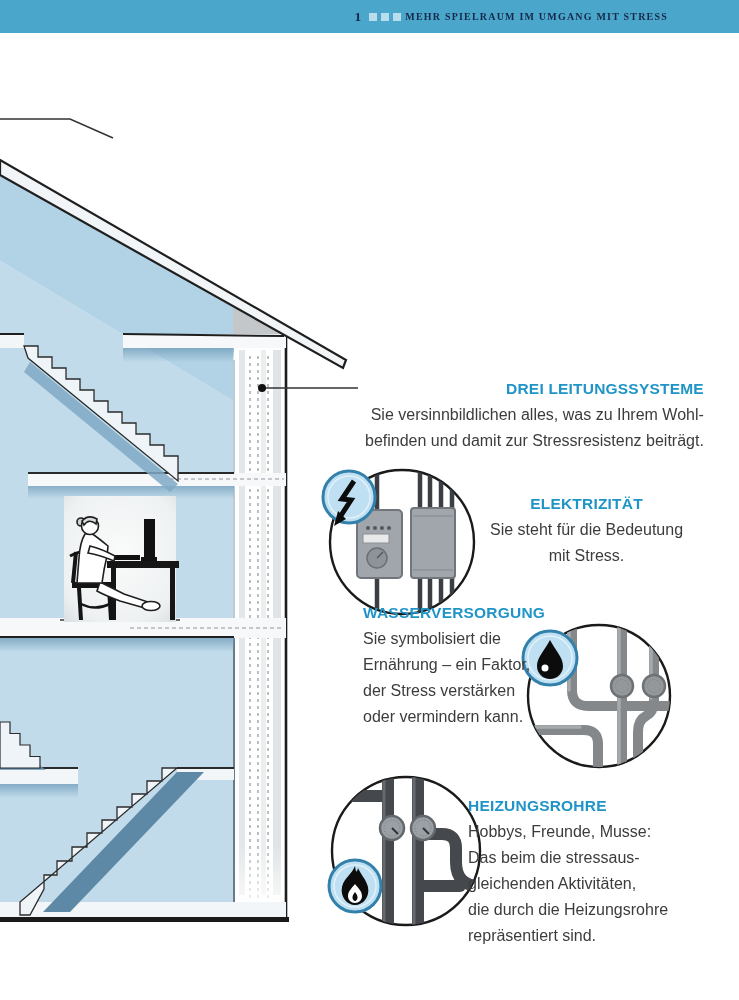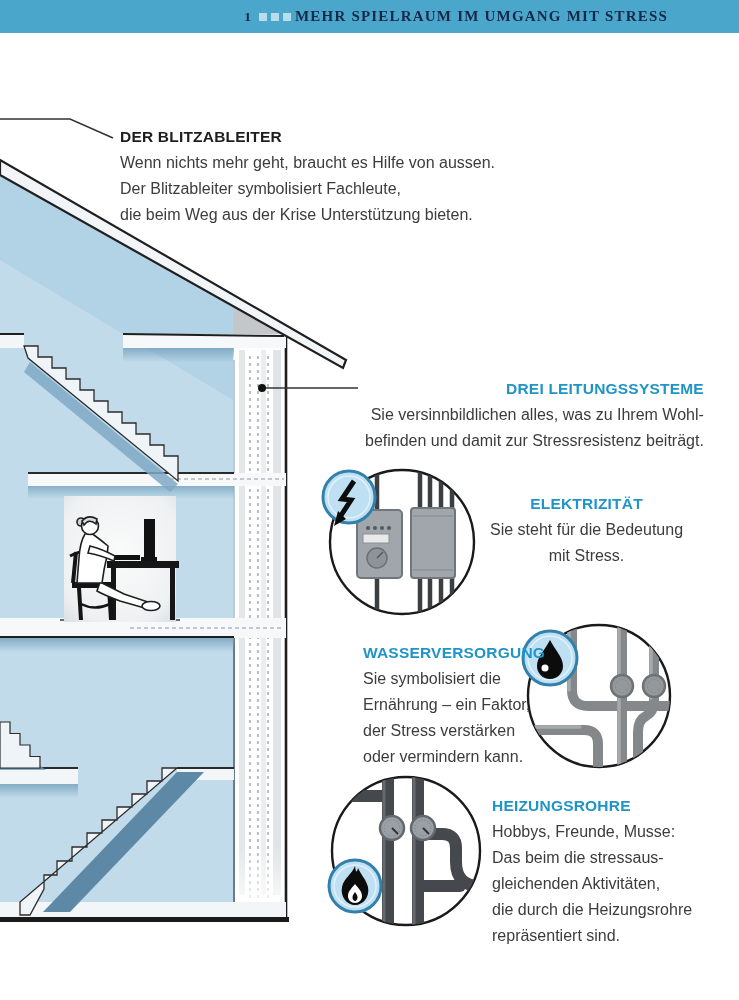--- a/index.html
+++ b/index.html
@@ -6,21 +6,21 @@
   .page{position:relative;width:739px;height:1000px;background:#ffffff;overflow:hidden;
         font-family:"Liberation Sans","DejaVu Sans",sans-serif;}
   
   .chapter-bar{position:absolute;left:0;top:0;width:739px;height:33px;background:#4aa7cb;
                display:flex;align-items:center;justify-content:flex-end;padding-right:71px;box-sizing:border-box;}
   .chapter-bar .num{font-family:"Liberation Serif","DejaVu Serif",serif;font-weight:bold;
                     font-size:13.5px;color:#16284a;letter-spacing:1px;margin-right:7px;}
   .sq{width:8px;height:8px;background:#b9dded;display:inline-block;margin-right:4px;}
   .sq:last-of-type{margin-right:9px;}
   .chapter-bar .ttl{font-family:"Liberation Serif","DejaVu Serif",serif;font-weight:bold;
-                    font-size:15px;color:#16284a;letter-spacing:1.2px;white-space:nowrap;}
+                    font-size:10px;color:#16284a;letter-spacing:1.2px;white-space:nowrap;}
   
   .callout{position:absolute;font-size:16px;line-height:26px;color:#3c3c3c;white-space:nowrap;}
   .callout .c-title{font-weight:bold;font-size:15.5px;letter-spacing:.2px;}
   .c-title.black{color:#1d1d1d;}
   .c-title.blue{color:#1f94c6;}
   .callout div{display:block;}
   svg{position:absolute;left:0;top:0;}
 </style>
 </head>
 <body>
@@ -267,48 +267,42 @@
         <circle cx="355" cy="886" r="21" fill="none" stroke="#ffffff" stroke-width="1.5" opacity=".55"></circle>
         <g>
           <path d="M355 866 C352 874 344 878 342 887 C340 897 347 905 355 905 C363 905 370 897 368 887 C366 879 361 875 358 868 C357 872 356 874 355 866 Z" fill="#0c0c0c"></path>
           <path d="M355 884 C352 888 348 891 348 896 C348 900 351 903 355 903 C359 903 362 900 362 896 C362 891 358 888 355 884 Z" fill="#ffffff"></path>
           <path d="M355 892 C353.5 894 352.5 895.5 352.5 897.5 C352.5 899.5 353.8 901 355 901 C356.2 901 357.5 899.5 357.5 897.5 C357.5 895.5 356.5 894 355 892 Z" fill="#0c0c0c"></path>
         </g>
       </g>
     </g>
   </svg>
 
-  <div class="callout" style="left:120px;top:124px;">
-    <div class="c-title black">DER BLITZABLEITER</div>
-    <div>Wenn nichts mehr geht, braucht es Hilfe von aussen.</div>
-    <div>Der Blitzableiter symbolisiert Fachleute,</div>
-    <div>die beim Weg aus der Krise Unterstützung bieten.</div>
-  </div>
 
   <div class="callout" style="left:365px;top:376px;text-align:right;">
     <div class="c-title blue">DREI LEITUNGSSYSTEME</div>
     <div>Sie versinnbildlichen alles, was zu Ihrem Wohl-</div>
     <div>befinden und damit zur Stressresistenz beiträgt.</div>
   </div>
 
   <div class="callout" style="left:490px;top:491px;text-align:center;">
     <div class="c-title blue">ELEKTRIZITÄT</div>
     <div>Sie steht für die Bedeutung</div>
     <div>mit Stress.</div>
   </div>
 
-  <div class="callout" style="left:363px;top:640px;">
+  <div class="callout" style="left:363px;top:600px;">
     <div class="c-title blue">WASSERVERSORGUNG</div>
     <div>Sie symbolisiert die</div>
     <div>Ernährung – ein Faktor,</div>
     <div>der Stress verstärken</div>
     <div>oder vermindern kann.</div>
   </div>
 
-  <div class="callout" style="left:492px;top:793px;">
+  <div class="callout" style="left:468px;top:793px;">
     <div class="c-title blue">HEIZUNGSROHRE</div>
     <div>Hobbys, Freunde, Musse:</div>
     <div>Das beim die stressaus-</div>
     <div>gleichenden Aktivitäten,</div>
     <div>die durch die Heizungsrohre</div>
     <div>repräsentiert sind.</div>
   </div>
 
 </div>
 

